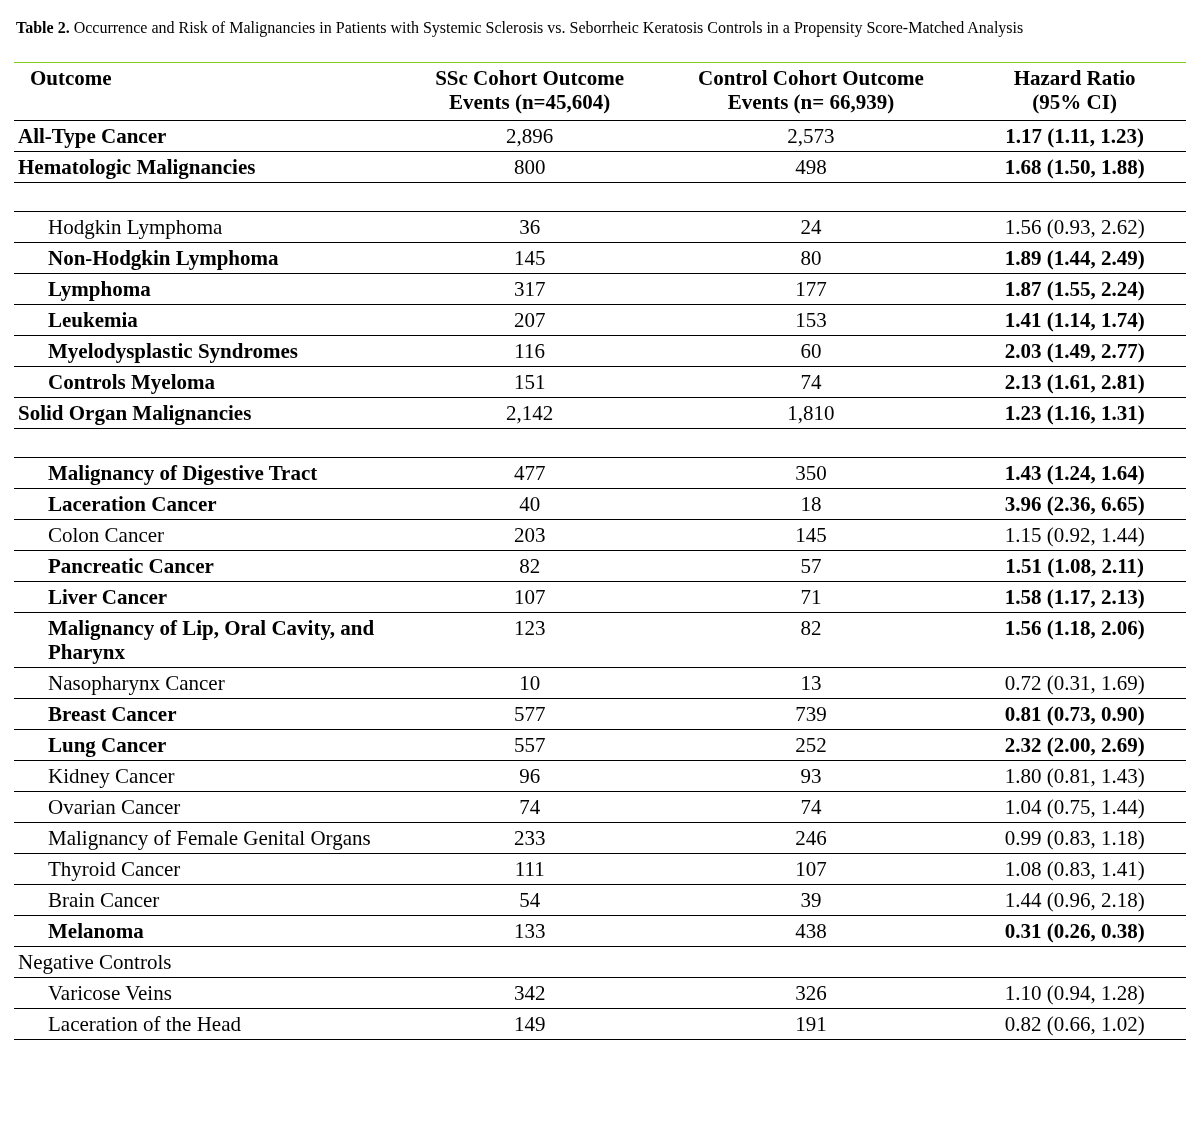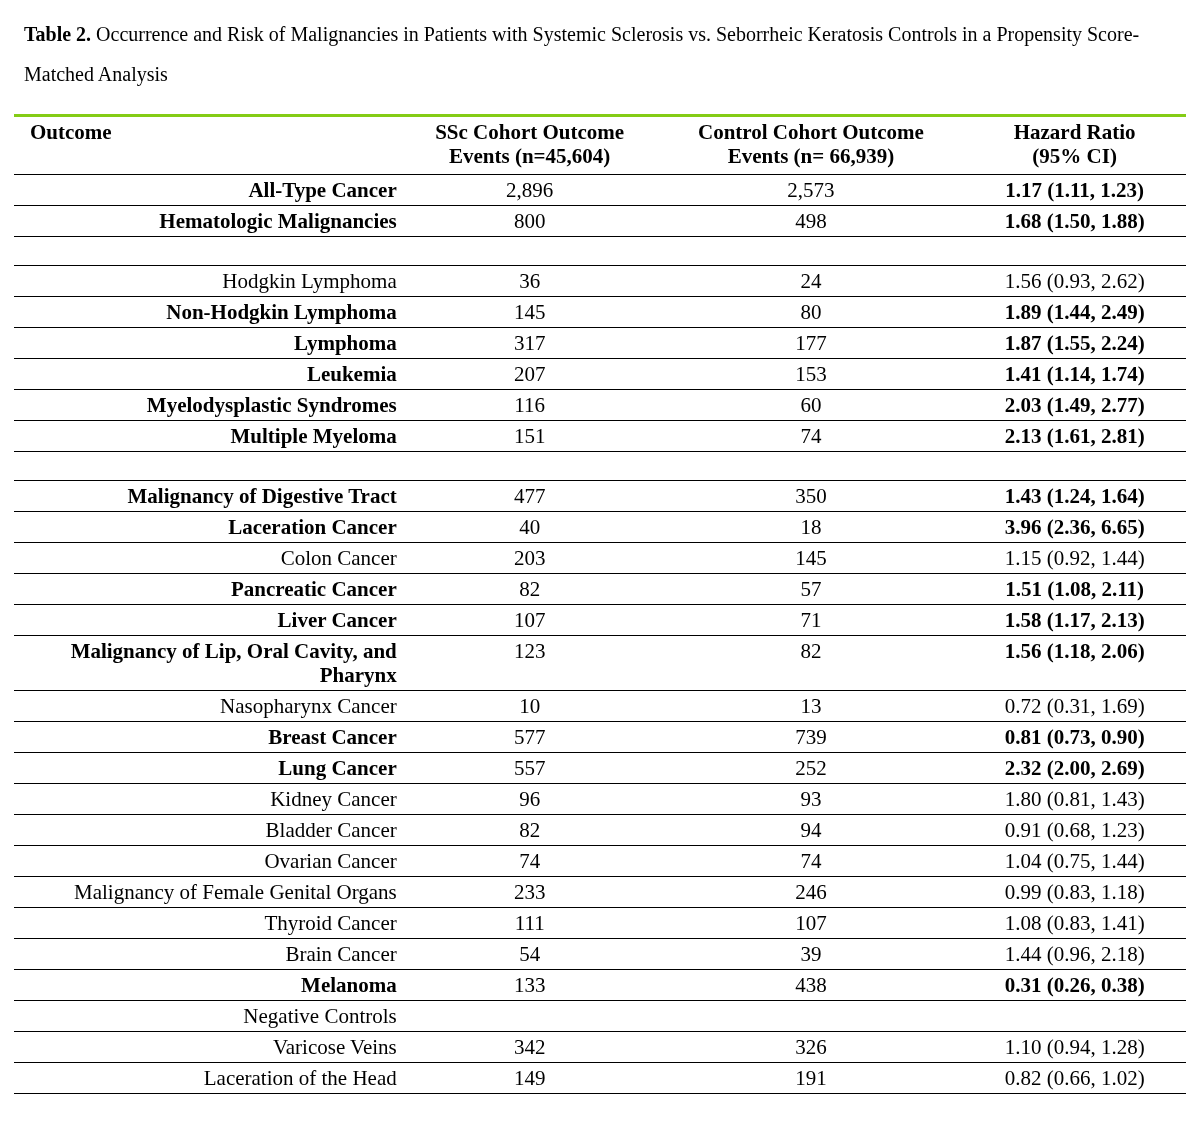--- a/index.html
+++ b/index.html
@@ -10,52 +10,52 @@
     font-family: "Liberation Serif", "DejaVu Serif", serif;
   }
   .page {
     width: 1200px;
     height: 1122px;
     box-sizing: border-box;
     padding: 12px 14px 10px 14px;
     overflow: hidden;
   }
   .title-block {
-    font-size: 20px;
-    line-height: 40px;
-    margin: 2px 2px 20px 10px;
+    font-size: 16px;
+    line-height: 28px;
+    margin: 2px 2px 20px 2px;
   }
   .title-label { font-weight: bold; }
   table.results {
     width: 100%;
     border-collapse: collapse;
     table-layout: fixed;
     font-size: 21px;
     line-height: 24px;
   }
   table.results th,
   table.results td {
     border-bottom: 1px solid #000;
     vertical-align: top;
     padding: 3px 4px;
     overflow: hidden;
   }
   table.results thead th {
-    border-top: 3px solid #84cc16;
+    border-top: 1px solid #84cc16;
     font-weight: bold;
     text-align: center;
     white-space: pre-line;
     padding-bottom: 6px;
   }
   table.results thead th.h-outcome {
     text-align: left;
     padding-left: 16px;
     white-space: normal;
   }
-  td.c-outcome { text-align: right; padding-left: 16px; margin-top: 44px; }
+  td.c-outcome { text-align: left; padding-left: 16px; margin-top: 44px; }
   td.c-num, td.c-hr { text-align: center; }
   tr.indent td.c-outcome { padding-left: 34px; }
   tr.bold td.c-outcome, tr.bold td.c-hr { font-weight: bold; }
   tr.spacer td { height: 28px; padding: 0; }
 </style>
 </head>
 <body>
 
 <div class="page">
 
@@ -119,24 +119,30 @@
           <td class="c-num">153</td>
           <td class="c-hr">1.41 (1.14, 1.74)</td>
         </tr>
         <tr class="bold indent">
           <td class="c-outcome">Myelodysplastic Syndromes</td>
           <td class="c-num">116</td>
           <td class="c-num">60</td>
           <td class="c-hr">2.03 (1.49, 2.77)</td>
         </tr>
         <tr class="bold indent">
-          <td class="c-outcome">Multiple Myeloma</td>
+          <td class="c-outcome">Controls Myeloma</td>
           <td class="c-num">151</td>
           <td class="c-num">74</td>
           <td class="c-hr">2.13 (1.61, 2.81)</td>
+        </tr>
+        <tr class="bold ">
+          <td class="c-outcome">Solid Organ Malignancies</td>
+          <td class="c-num">2,142</td>
+          <td class="c-num">1,810</td>
+          <td class="c-hr">1.23 (1.16, 1.31)</td>
         </tr>
         <tr class="spacer">
           <td colspan="4"></td>
         </tr>
         <tr class="bold indent">
           <td class="c-outcome">Malignancy of Digestive Tract</td>
           <td class="c-num">477</td>
           <td class="c-num">350</td>
           <td class="c-hr">1.43 (1.24, 1.64)</td>
         </tr>
@@ -186,26 +192,20 @@
           <td class="c-outcome">Lung Cancer</td>
           <td class="c-num">557</td>
           <td class="c-num">252</td>
           <td class="c-hr">2.32 (2.00, 2.69)</td>
         </tr>
         <tr class="indent">
           <td class="c-outcome">Kidney Cancer</td>
           <td class="c-num">96</td>
           <td class="c-num">93</td>
           <td class="c-hr">1.80 (0.81, 1.43)</td>
-        </tr>
-        <tr class="indent">
-          <td class="c-outcome">Bladder Cancer</td>
-          <td class="c-num">82</td>
-          <td class="c-num">94</td>
-          <td class="c-hr">0.91 (0.68, 1.23)</td>
         </tr>
         <tr class="indent">
           <td class="c-outcome">Ovarian Cancer</td>
           <td class="c-num">74</td>
           <td class="c-num">74</td>
           <td class="c-hr">1.04 (0.75, 1.44)</td>
         </tr>
         <tr class="indent">
           <td class="c-outcome">Malignancy of Female Genital Organs</td>
           <td class="c-num">233</td>

